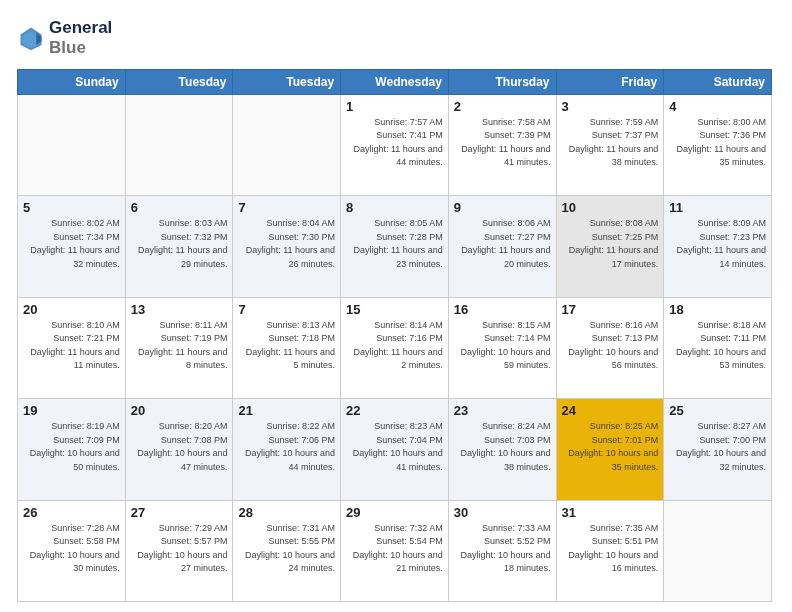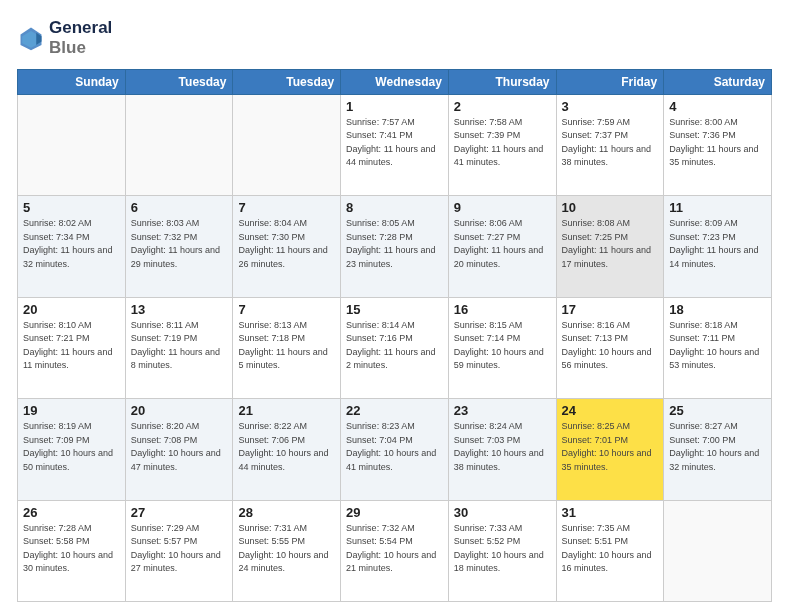--- a/index.html
+++ b/index.html
@@ -75,20 +75,21 @@
     .day-number {
       font-size: 13px;
       font-weight: bold;
       color: #222;
       margin-bottom: 2px;
     }
     .day-info {
       font-size: 9px;
       color: #444;
       line-height: 1.5;
+      text-align: right;
     }
     .empty-cell {
       background: #f9f9f9 !important;
     }
   </style>
 </head>
 <body>
 
 <div class="page">
   <div class="header">
@@ -217,21 +218,21 @@
             <div class="day-info">Sunrise: 8:22 AM<br>Sunset: 7:06 PM<br>Daylight: 10 hours and 44 minutes.</div>
           </td>
           <td style="background: rgb(240, 244, 248);">
             <div class="day-number">22</div>
             <div class="day-info">Sunrise: 8:23 AM<br>Sunset: 7:04 PM<br>Daylight: 10 hours and 41 minutes.</div>
           </td>
           <td style="background: rgb(240, 244, 248);">
             <div class="day-number">23</div>
             <div class="day-info">Sunrise: 8:24 AM<br>Sunset: 7:03 PM<br>Daylight: 10 hours and 38 minutes.</div>
           </td>
-          <td style="background: #fde047;">
+          <td style="background: #eab308;">
             <div class="day-number">24</div>
             <div class="day-info">Sunrise: 8:25 AM<br>Sunset: 7:01 PM<br>Daylight: 10 hours and 35 minutes.</div>
           </td>
           <td style="background: rgb(240, 244, 248);">
             <div class="day-number">25</div>
             <div class="day-info">Sunrise: 8:27 AM<br>Sunset: 7:00 PM<br>Daylight: 10 hours and 32 minutes.</div>
           </td>
         </tr>
         <tr>
           <td>

